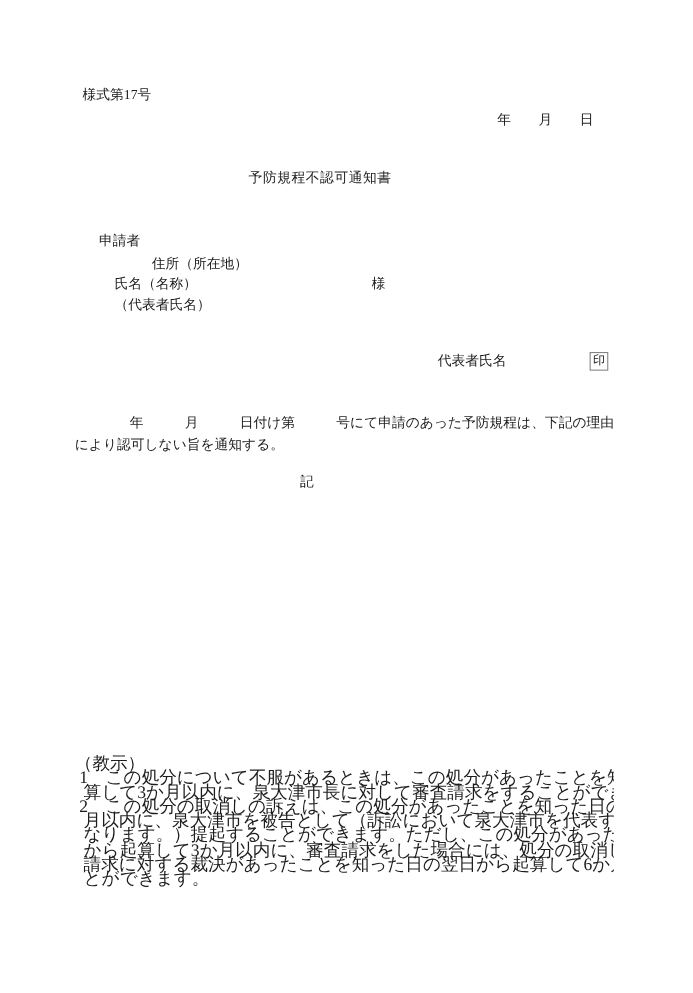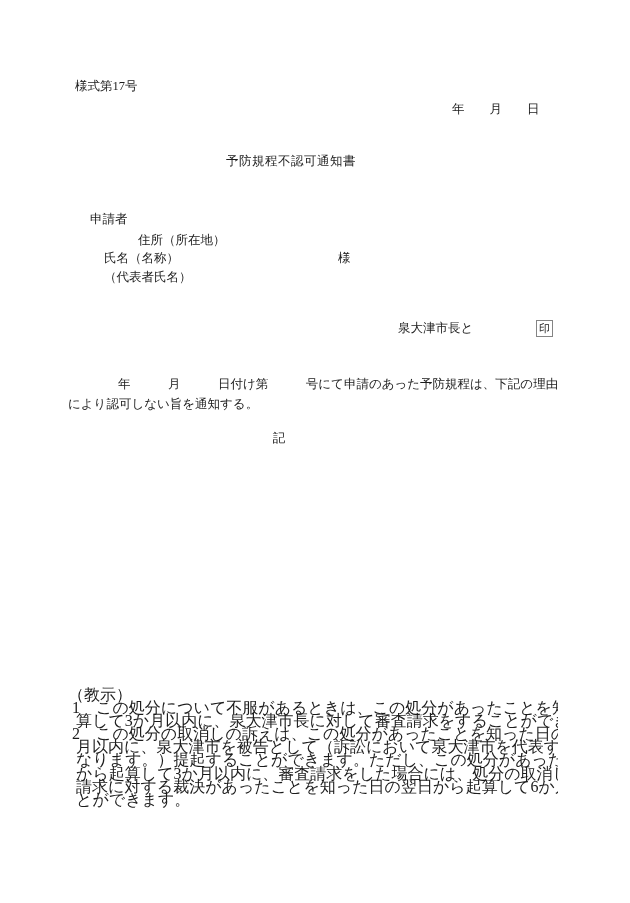--- a/index.html
+++ b/index.html
@@ -54,21 +54,21 @@
   <div class="abs fs-main" style="left:90px; top:212px;">申請者</div>
 
   <div class="abs fs-main" style="left:104px; top:233px;margin-left:34px;">住所（所在地）</div>
 
   <div class="abs fs-main" style="left:104px; top:251px;">氏名（名称）</div>
 
   <div class="abs fs-main" style="left:338px; top:251px;">様</div>
 
   <div class="abs fs-main" style="left:104px; top:270px;text-align:right;">（代表者氏名）</div>
 
-  <div class="abs fs-main" style="left:398px; top:321px;">泉大津市長と</div>
+  <div class="abs fs-main" style="left:398px; top:321px;">代表者氏名</div>
 
   <div class="seal-box">印</div>
 
   <div class="abs fs-main" style="left:68px; top:397px;">により認可しない旨を通知する。</div>
 
   <div class="abs fs-main" style="left:68px; top:377px;">　　　　年　　　月　　　日付け第　　　号にて申請のあった予防規程は、下記の理由</div>
 
   <div class="abs fs-main centered" style="top:431px;">記</div>
 
   <div class="instructions">（教示）

